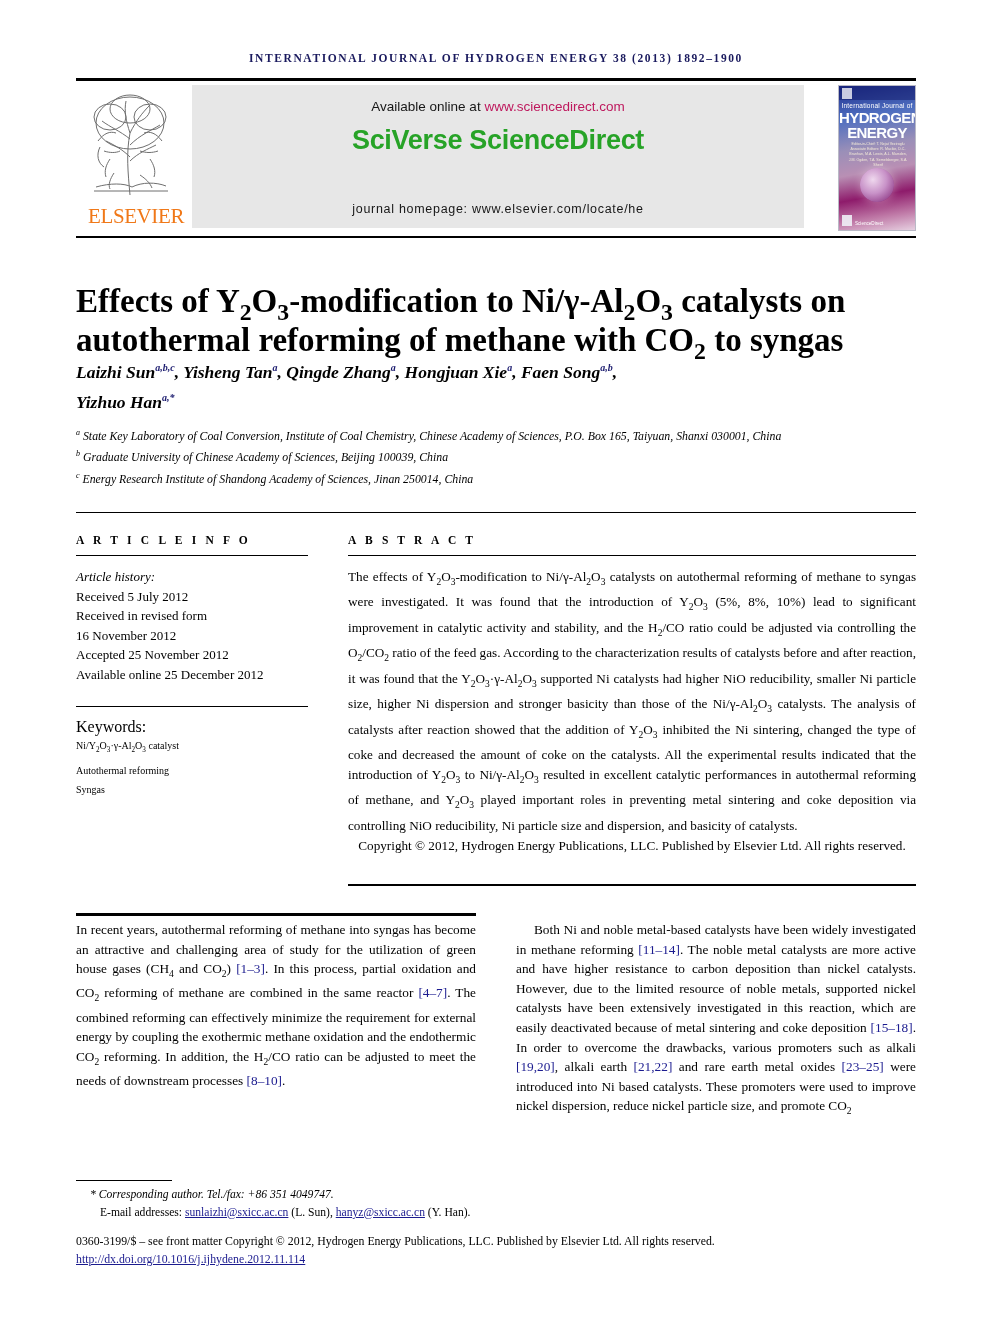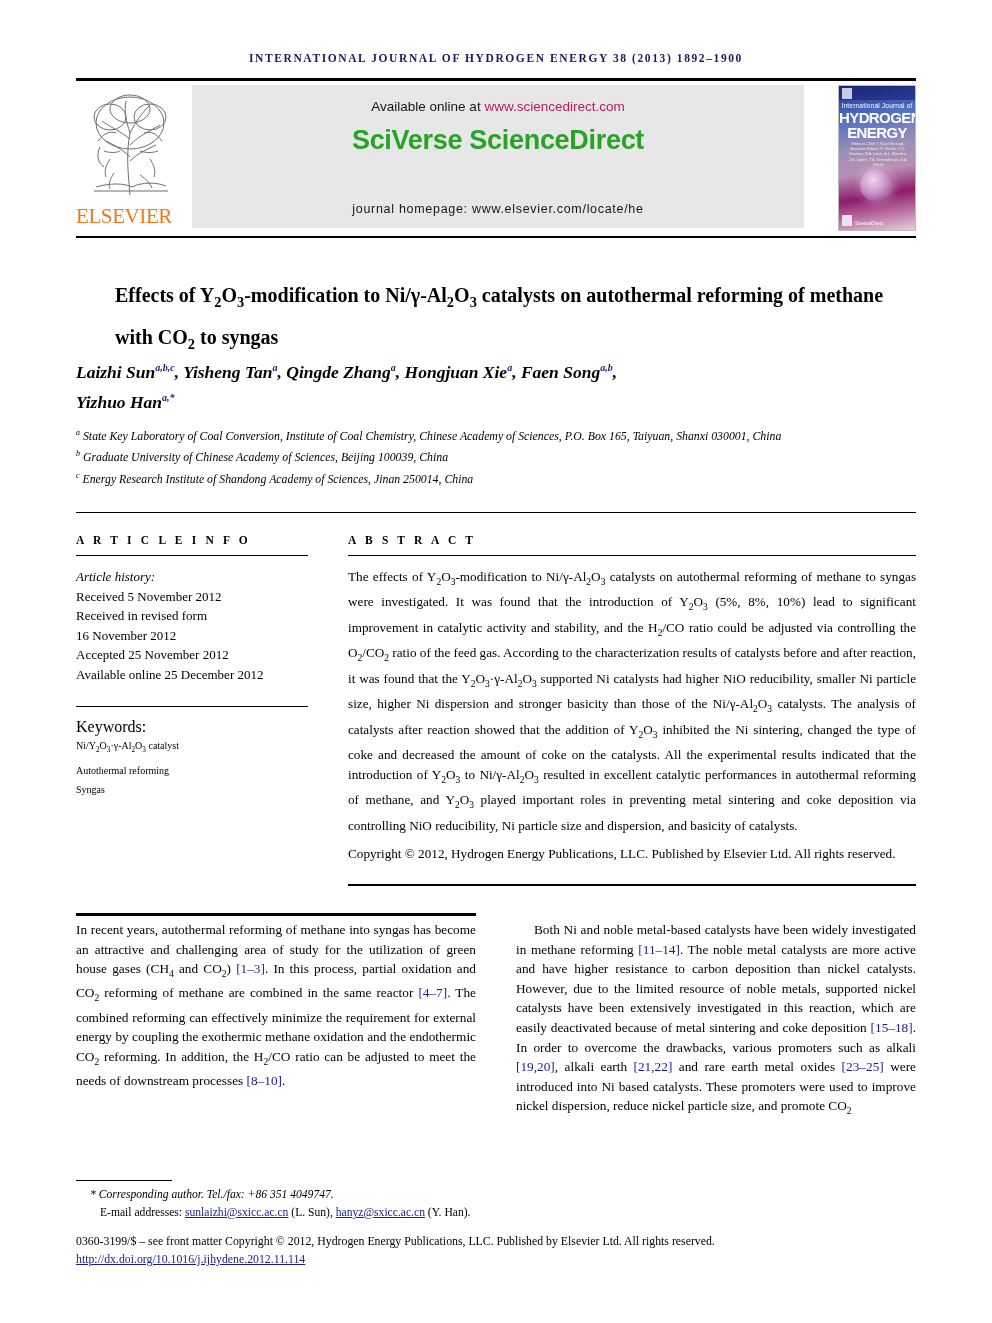--- a/index.html
+++ b/index.html
@@ -46,21 +46,21 @@
     left: 76px; top: 85px; width: 840px; height: 146px;
   }
   .elsevier-logo {
     position: absolute;
     left: 0; top: 0; width: 108px; height: 146px;
   }
   .tree-svg { position: absolute; left: 4px; top: 2px; }
   .elsevier-word {
     position: absolute;
     left: 0; bottom: 2px; width: 108px;
-    text-align: left;
+    text-align: right;
     color: #F07818;
     font-family: "Liberation Serif", serif;
     font-size: 21px;
     letter-spacing: -0.4px;
     font-weight: 400;
   }
   .sd-band {
     position: absolute;
     left: 116px; top: 0; width: 612px; height: 143px;
     background: #e7e7e7;
@@ -152,24 +152,23 @@
     left: 76px; top: 236px; width: 840px; height: 2px;
     background: #000;
   }
 
   
   .title {
     position: absolute;
     left: 76px; top: 265px; width: 790px;
     font-family: "Liberation Serif", serif;
     font-weight: bold;
-    font-size: 20px;
-    line-height: 35px;
+    font-size: 33px;
+    line-height: 28px;
     color: #000;
-    margin-left: 39px;
   }
   .authors {
     position: absolute;
     left: 76px; top: 355px; width: 790px;
     font-family: "Liberation Serif", serif;
     font-style: italic;
     font-weight: bold;
     font-size: 17.5px;
     line-height: 26px;
     color: #000;
@@ -222,22 +221,22 @@
     font-family: "Liberation Serif", serif;
     font-size: 13.2px;
     line-height: 19.8px;
     text-align: justify;
     color: #000;
   }
   .copyright {
     font-family: "Liberation Serif", serif;
     font-size: 13.2px;
     line-height: 19.8px;
-    text-align: left;
-    margin-top: 8px;
+    text-align: center;
+    margin-top: 0px;
   }
   .rule-panel-bot {
     position: absolute;
     left: 348px; top: 884px; width: 568px; height: 2px;
     background: #000;
   }
 
   
   .rule-body-top {
     position: absolute;
@@ -376,21 +375,21 @@
     <div><sup>c</sup> Energy Research Institute of Shandong Academy of Sciences, Jinan 250014, China</div>
   </div>
 
   <div class="rule-panel-top"></div>
 
   <div class="infocol">
     <div class="sec-label">A R T I C L E  I N F O</div>
     <div class="hr-thin"></div>
     <div class="hist">
       <div class="it">Article history:</div>
-      <div>Received 5 November 2012</div>
+      <div>Received 5 July 2012</div>
       <div>Received in revised form</div>
       <div>16 November 2012</div>
       <div>Accepted 25 November 2012</div>
       <div>Available online 25 December 2012</div>
     </div>
     <div class="hr-thin" style="margin-top:22px;"></div>
     <div class="kw-block">
       <div class="it">Keywords:</div>
       <div class="kw">Ni/Y<sub>2</sub>O<sub>3</sub>·γ-Al<sub>2</sub>O<sub>3</sub> catalyst</div>
       <div class="kw">Autothermal reforming</div>

